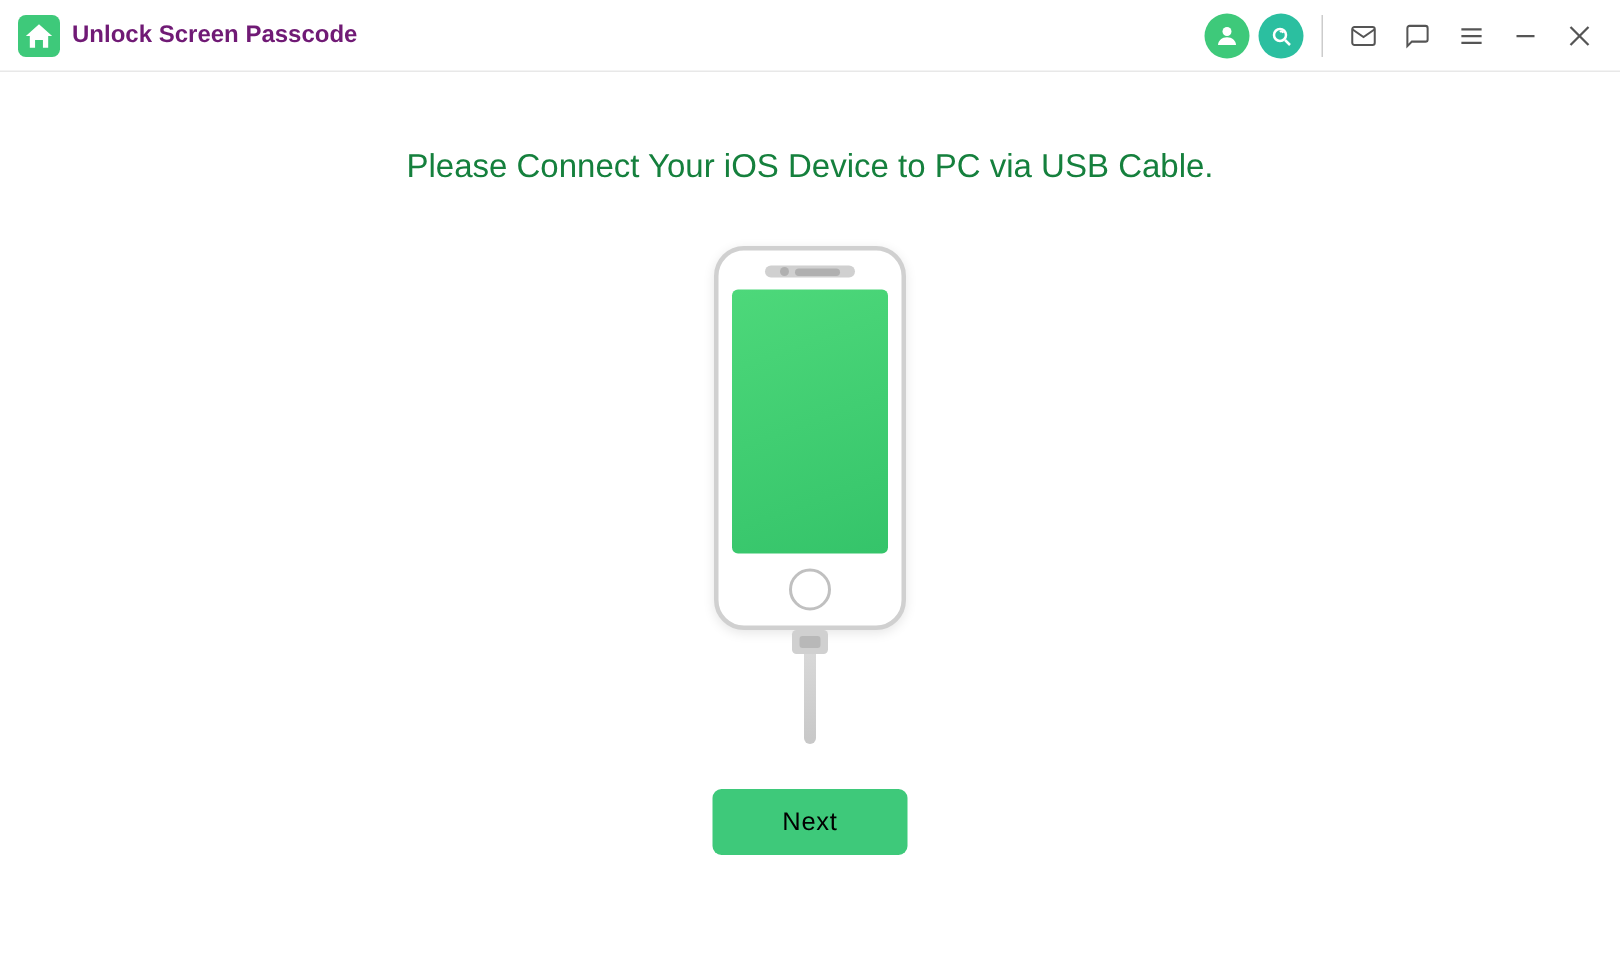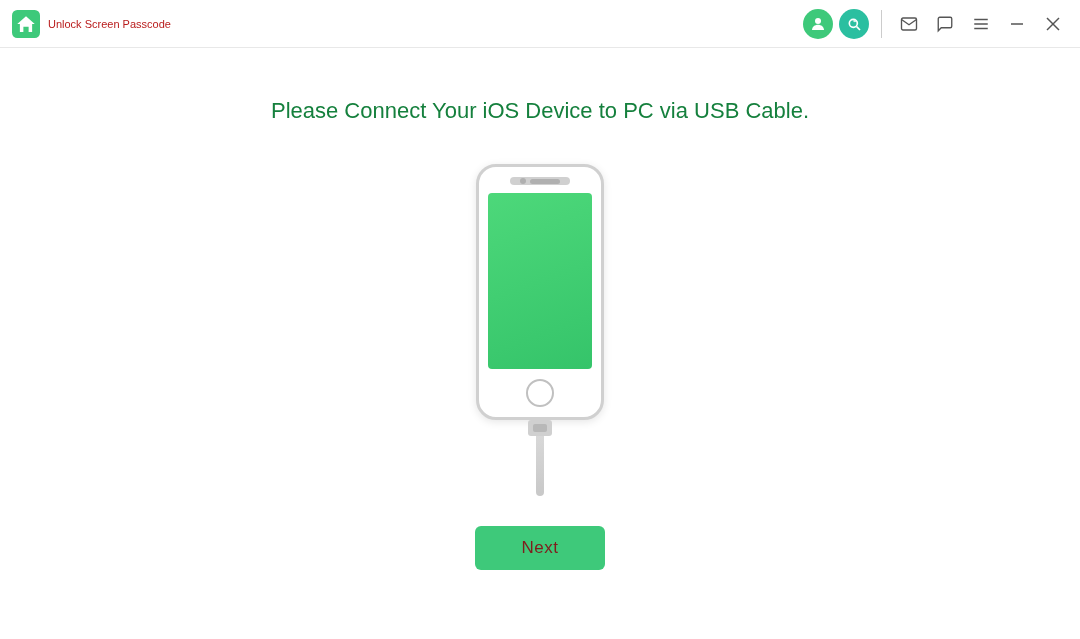--- a/index.html
+++ b/index.html
@@ -29,23 +29,23 @@
       gap: 8px;
       flex: 1;
     }
 
     .home-icon {
       width: 28px;
       height: 28px;
     }
 
     .titlebar-title {
-      font-size: 11px;
-      color: #b91c1c;
-      font-weight: 400;
+      font-size: 16px;
+      color: #701a75;
+      font-weight: 700;
     }
 
     .titlebar-right {
       display: flex;
       align-items: center;
       gap: 6px;
     }
 
     .icon-circle-green {
       width: 30px;
@@ -207,21 +207,21 @@
       height: 60px;
       background: linear-gradient(to bottom, #d8d8d8, #c8c8c8);
       border-radius: 0 0 4px 4px;
     }
 
     
     .next-btn {
       width: 130px;
       height: 44px;
       background: #3ec97a;
-      color: #7f1d1d;
+      color: #000000;
       font-size: 17px;
       font-weight: 500;
       border: none;
       border-radius: 6px;
       cursor: pointer;
       letter-spacing: 0.5px;
     }
 
   </style>
 </head>

